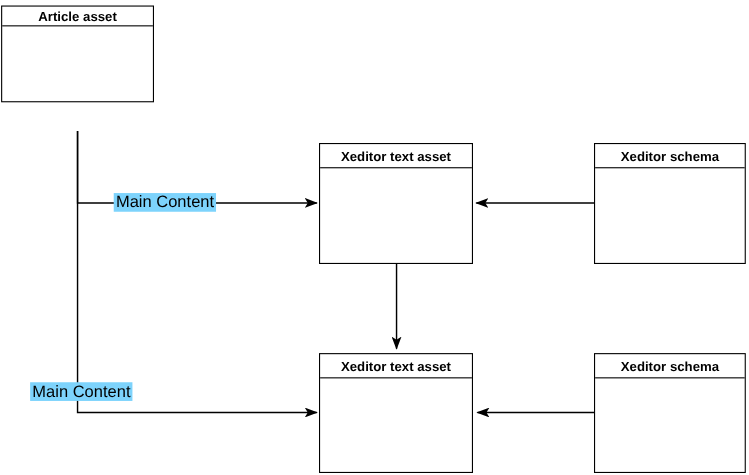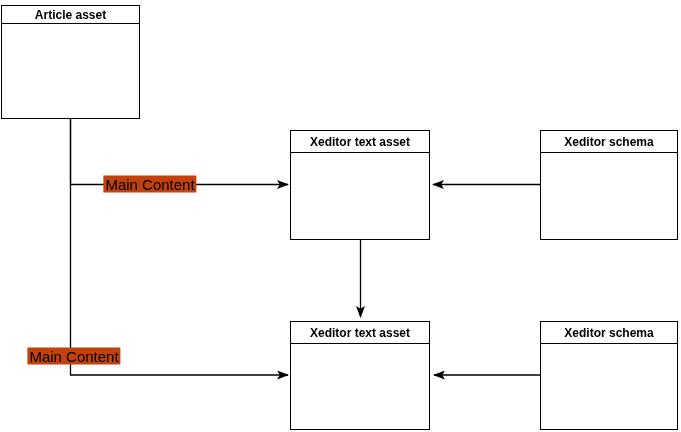--- a/index.html
+++ b/index.html
@@ -45,29 +45,29 @@
     box-sizing: border-box;
     white-space: nowrap;
     overflow: hidden;
   }
   .node-body {
     background: #ffffff;
   }
   .edge-label {
     position: absolute;
     transform: translate(-50%, -50%);
-    background: #c2410c;
+    background: #7dd3fc;
     color: #000000;
     font-size: 15px;
     line-height: 17px;
     white-space: nowrap;
     padding: 0 2px;
   }
   
-  .n-article        { left: 1px;   top: 5px;   width: 139px; height: 114px; }
+  .n-article        { left: 1px;   top: 5px;   width: 139px; height: 88px; }
   .n-article .node-title { height: 18px; }
   .n-text-top       { left: 290px; top: 130px; width: 140px; height: 110px; }
   .n-schema-top     { left: 540px; top: 130px; width: 138px; height: 110px; }
   .n-text-bottom    { left: 290px; top: 321px; width: 140px; height: 109px; }
   .n-schema-bottom  { left: 540px; top: 321px; width: 138px; height: 109px; }
   .n-text-top .node-title,
   .n-schema-top .node-title,
   .n-text-bottom .node-title,
   .n-schema-bottom .node-title { height: 22px; }
   

